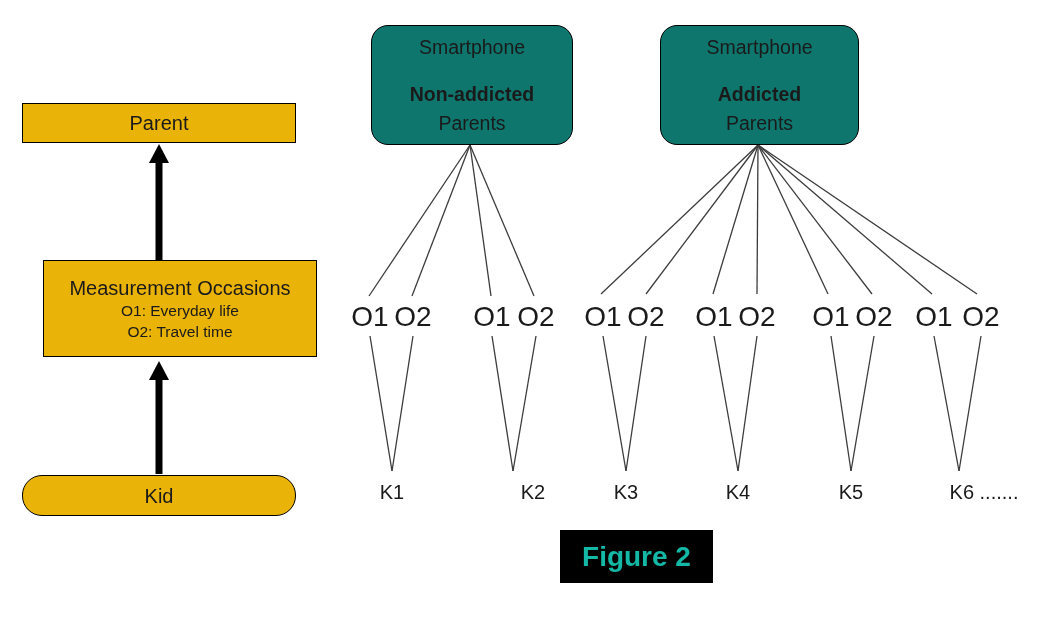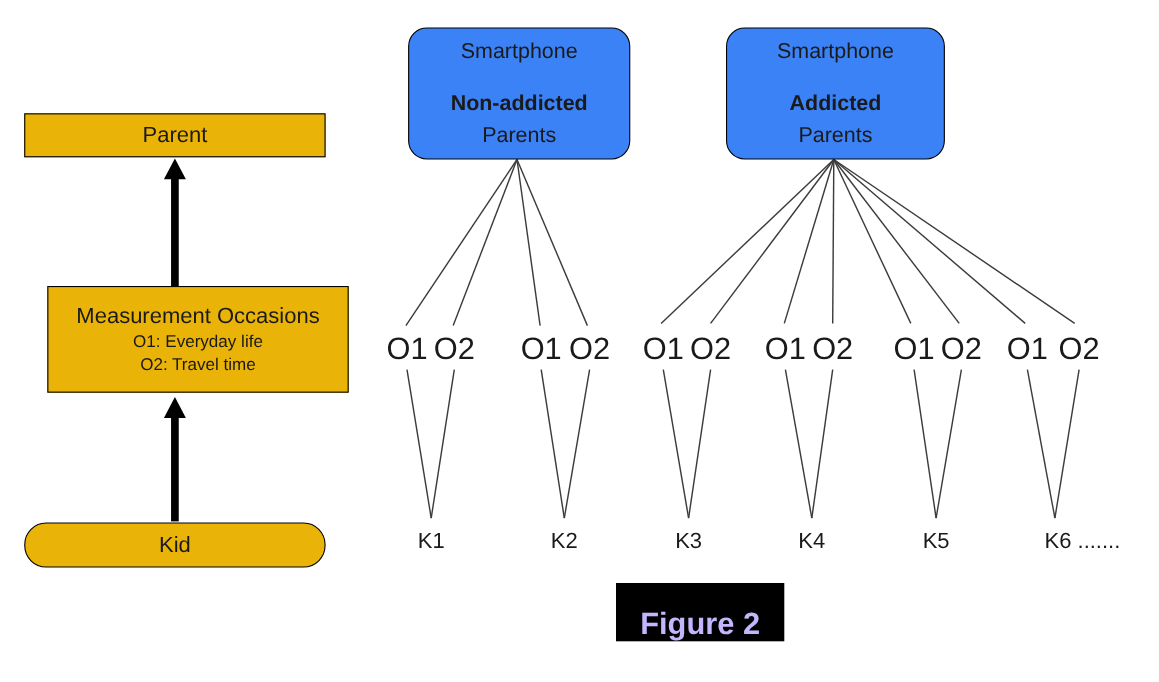--- a/index.html
+++ b/index.html
@@ -39,21 +39,21 @@
   .meas-inner .title { display: block; }
   .meas-inner .sub {
     display: block;
     font-size: 15.5px;
     line-height: 21px;
   }
   .roundbox {
     position: absolute;
     border: 1.6px solid #000000;
     border-radius: 17px;
-    background: #3b82f6;
+    background: #0f766e;
     display: flex;
     flex-direction: column;
     align-items: center;
     justify-content: center;
     text-align: center;
     box-sizing: border-box;
     font-size: 19.5px;
     line-height: 29px;
   }
   .roundbox .bold { font-weight: bold; margin-top: 18px; }
@@ -71,23 +71,23 @@
     font-size: 20px;
     white-space: nowrap;
   }
   .caption {
     position: absolute;
     left: 560px;
     top: 530px;
     width: 153px;
     height: 53px;
     background: #000000;
-    color: #c4b5fd;
+    color: #14b8a6;
     display: flex;
-    align-items: flex-end;
+    align-items: center;
     justify-content: center;
     font-size: 28px;
     font-weight: bold;
   }
 </style>
 </head>
 <body>
 
 <div class="canvas">
 
@@ -171,21 +171,21 @@
   <span class="olabel" style="left:603px;">O1</span>
   <span class="olabel" style="left:646px;">O2</span>
   <span class="olabel" style="left:714px;">O1</span>
   <span class="olabel" style="left:757px;">O2</span>
   <span class="olabel" style="left:831px;">O1</span>
   <span class="olabel" style="left:874px;">O2</span>
   <span class="olabel" style="left:934px;">O1</span>
   <span class="olabel" style="left:981px;">O2</span>
 
   <span class="klabel" style="left:392px;">K1</span>
-  <span class="klabel" style="left:513px;">K2</span>
+  <span class="klabel" style="left:533px;">K2</span>
   <span class="klabel" style="left:626px;">K3</span>
   <span class="klabel" style="left:738px;">K4</span>
   <span class="klabel" style="left:851px;">K5</span>
   <span class="klabel" style="left:984px;">K6 .......</span>
 
   <div class="caption">
     <span>Figure 2</span>
   </div>
 
 </div>

